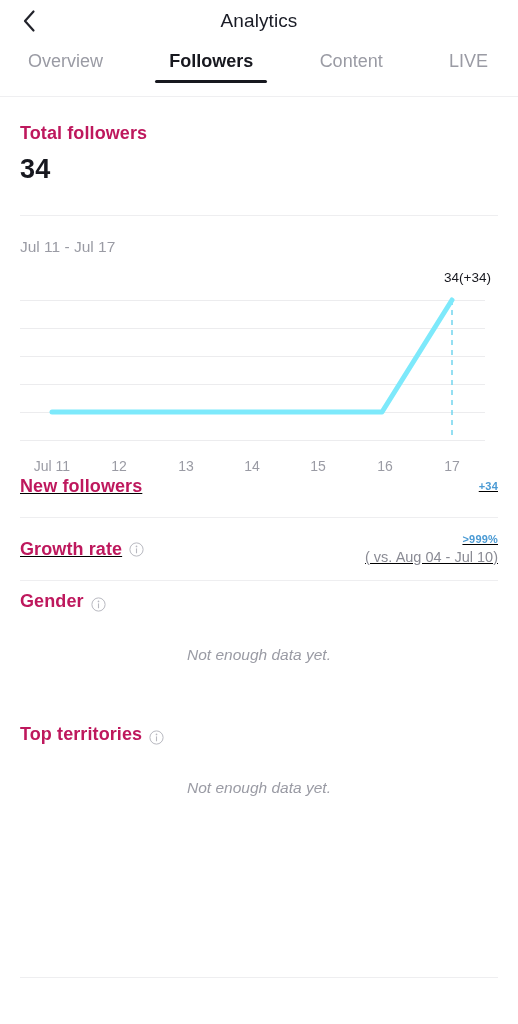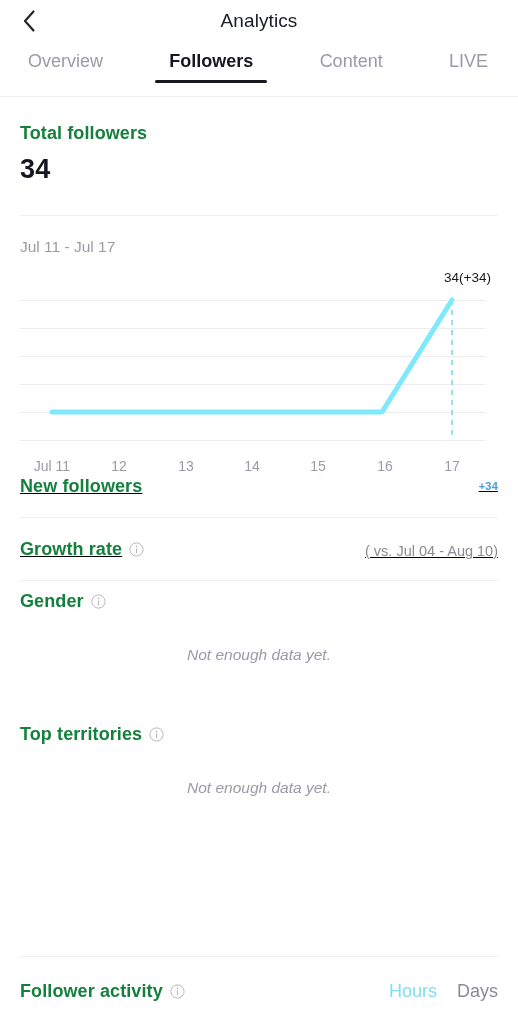--- a/index.html
+++ b/index.html
@@ -73,21 +73,21 @@
     background: #efeff1;
     width: 100%;
   }
 
   
   .content { padding: 0 20px; }
 
   .section-title {
     font-size: 18px;
     font-weight: 700;
-    color: #15803d;
+    color: #be185d;
     letter-spacing: .1px;
   }
   .total-label { margin-top: 26px; }
   .total-value {
     font-size: 27px;
     font-weight: 700;
     color: #17181f;
     margin-top: 10px;
     letter-spacing: .2px;
   }
@@ -152,21 +152,21 @@
     width: 15px; height: 15px;
     display: inline-flex;
     align-items: center; justify-content: center;
     flex: none;
     cursor: pointer;
   }
 
   
   .block-head {
     display: flex;
-    align-items: center;
+    align-items: flex-end;
     gap: 7px;
     padding-top: 10px;
   }
   .empty-msg {
     text-align: center;
     color: #9a9ba4;
     font-size: 15.5px;
     padding-top: 34px;
     font-style: italic;
   }
@@ -284,21 +284,22 @@
       <span class="section-title">Growth rate</span>
       <span class="info-icon">
         <svg width="15" height="15" viewBox="0 0 15 15">
           <circle cx="7.5" cy="7.5" r="6.6" fill="none" stroke="#b8b9c0" stroke-width="1"></circle>
           <circle cx="7.5" cy="4.4" r="0.85" fill="#b8b9c0"></circle>
           <rect x="6.95" y="6.2" width="1.1" height="5" rx="0.55" fill="#b8b9c0"></rect>
         </svg>
       </span>
     </div>
     <div class="metric-right">
-      <div class="metric-sub">( vs. Jul 04 - Aug 10)</div>
+      <div class="metric-value">&gt;999%</div>
+      <div class="metric-sub">( vs. Aug 04 - Jul 10)</div>
     </div>
   </div>
 
   <div class="divider" style="margin-top:0;"></div>
 
   <div class="block-head">
     <span class="section-title">Gender</span>
     <span class="info-icon">
       <svg width="15" height="15" viewBox="0 0 15 15">
         <circle cx="7.5" cy="7.5" r="6.6" fill="none" stroke="#b8b9c0" stroke-width="1"></circle>
@@ -318,29 +319,13 @@
         <rect x="6.95" y="6.2" width="1.1" height="5" rx="0.55" fill="#b8b9c0"></rect>
       </svg>
     </span>
   </div>
   <div class="empty-msg">Not enough data yet.</div>
 
 </div>
 
 <div class="activity">
   <div class="activity-divider"></div>
-  <div class="activity-row">
-    <div class="metric-left">
-      <span class="section-title">Follower activity</span>
-      <span class="info-icon">
-        <svg width="15" height="15" viewBox="0 0 15 15">
-          <circle cx="7.5" cy="7.5" r="6.6" fill="none" stroke="#b8b9c0" stroke-width="1"></circle>
-          <circle cx="7.5" cy="4.4" r="0.85" fill="#b8b9c0"></circle>
-          <rect x="6.95" y="6.2" width="1.1" height="5" rx="0.55" fill="#b8b9c0"></rect>
-        </svg>
-      </span>
-    </div>
-    <div class="toggle-group">
-      <span class="toggle active">Hours</span>
-      <span class="toggle">Days</span>
-    </div>
-  </div>
 </div>
 
 </body></html>

